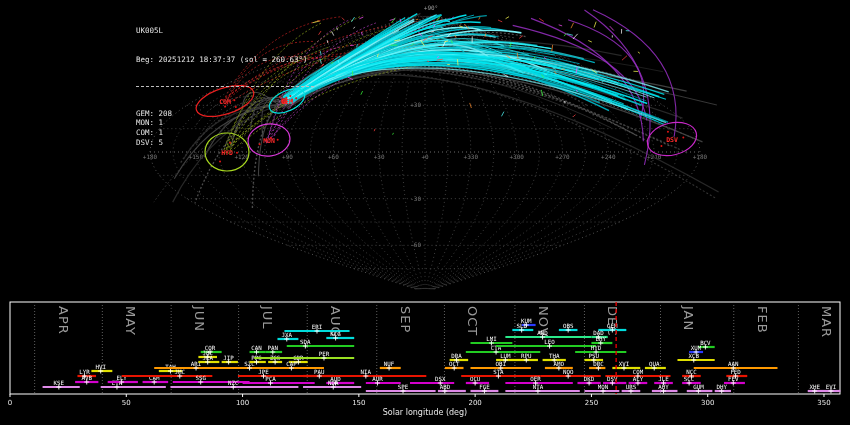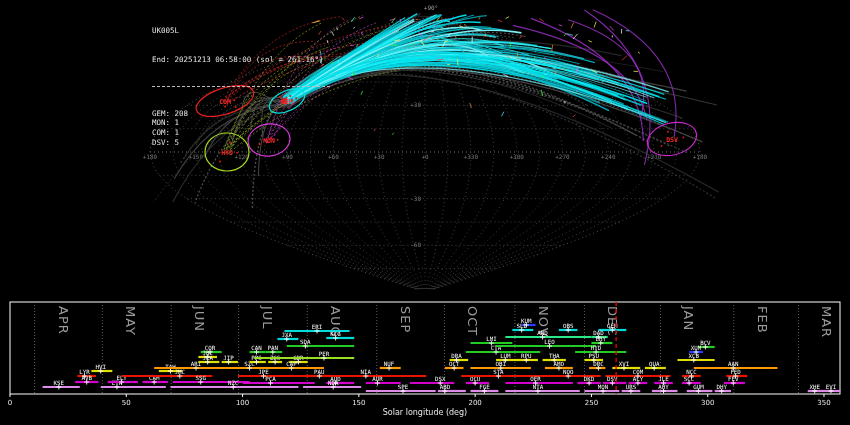--- a/index.html
+++ b/index.html
@@ -1,21 +1,21 @@
 <!DOCTYPE html>
 <html><head>
 <meta charset="utf-8">
 <style>
   html,body{margin:0;padding:0;background:#000;}
   body{width:850px;height:425px;position:relative;overflow:hidden;
        font-family:"DejaVu Sans Mono",monospace;}
   svg{position:absolute;left:0;display:block;}
   #sky{top:0;}
   #timeline{top:300px;}
-  .legend{position:absolute;left:152px;top:6px;color:#e6e6e6;
+  .legend{position:absolute;left:136px;top:6px;color:#e6e6e6;
           font:7.5px "DejaVu Sans Mono",monospace;line-height:1.3;white-space:pre;}
   .legend .sep{width:178px;border-top:1px dashed #bdbdbd;margin:2px 0 2px 0;height:0;}
 </style>
 </head>
 <body>
 
 <svg id="sky" width="850" height="300">
     <g>
       <line x1="353.8237273206264" y1="268.67" x2="496.1762726793736" y2="268.67" stroke="#555" stroke-width="0.8" stroke-dasharray="1 3"></line>
       <line x1="287.49799999999993" y1="245.336" x2="562.5020000000001" y2="245.336" stroke="#555" stroke-width="0.8" stroke-dasharray="1 3"></line>
@@ -436,21 +436,21 @@
         <circle cx="683.3175329752266" cy="137.385464604944" r="1" fill="#e01414"></circle>
         <circle cx="661.4509874400683" cy="145.89304253831506" r="1" fill="#e01414"></circle>
         <circle cx="667.9502756828442" cy="131.66091878339648" r="1" fill="#e01414"></circle>
         <text x="672" y="141.5" text-anchor="middle" fill="#ff2a2a" font-family="&quot;DejaVu Sans Mono&quot;,monospace" font-size="6.5px" font-weight="bold">DSV</text>
       </g>
     </g>
   </svg>
 
 <div class="legend">
   <div>UK005L</div>
-  <div>End: 20251213 06:58:00 (sol = 261.16°)</div>
+  <div>Beg: 20251212 18:37:37 (sol = 260.63°)</div>
   <div class="sep"></div>
   <div id="counts"><div>GEM: 208</div><div>MON: 1</div><div>COM: 1</div><div>DSV: 5</div></div>
 </div>
 
 <svg id="timeline" width="850" height="125">
     <g>
       <rect x="10" y="2" width="830" height="92" fill="none" stroke="#fff" stroke-width="1"></rect>
     </g>
     <g>
       <line x1="34.65242" y1="2" x2="34.65242" y2="94" stroke="#777" stroke-width="0.8" stroke-dasharray="1 2"></line>

